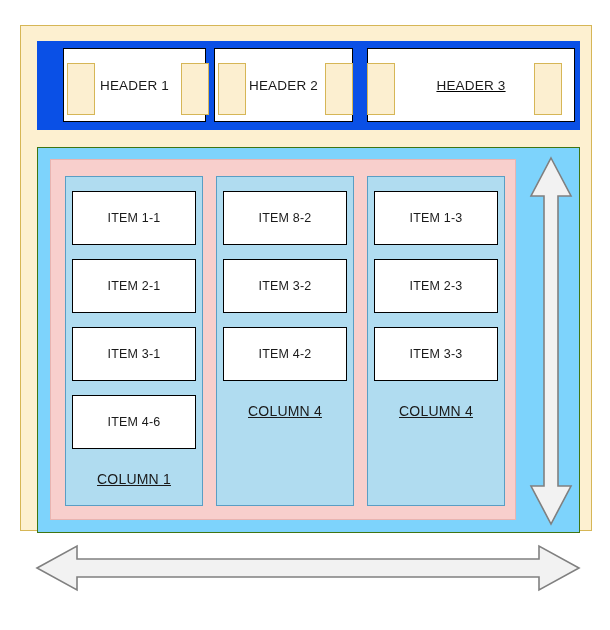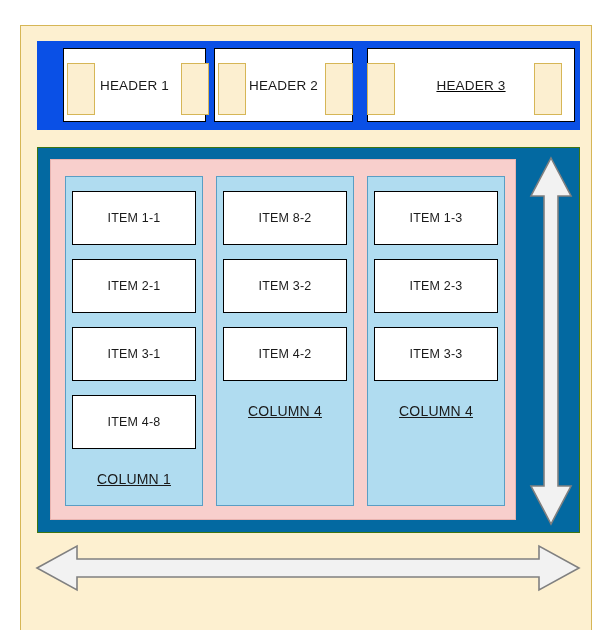--- a/index.html
+++ b/index.html
@@ -21,21 +21,21 @@
     height: 630px;
     background: #ffffff;
   }
 
   
   .outer-container {
     position: absolute;
     left: 20px;
     top: 25px;
     width: 572px;
-    height: 606px;
+    height: 506px;
     box-sizing: border-box;
     background: #fdf0d0;
     border: 1px solid #d6b656;
   }
 
   
   .header-bar {
     position: absolute;
     left: 16px;
     top: 15px;
@@ -88,21 +88,21 @@
   .spacer-block.s3b { left: 497px; }
 
   
   .content-green {
     position: absolute;
     left: 16px;
     top: 121px;
     width: 543px;
     height: 386px;
     box-sizing: border-box;
-    background: #0369a1;
+    background: #7dd3fc;
     border: 1px solid #3f7512;
   }
 
   
   .content-pink {
     position: absolute;
     left: 12px;
     top: 11px;
     width: 466px;
     height: 361px;
@@ -210,21 +210,21 @@
     <div class="content-green">
 
       <div class="content-pink">
 
         <div class="columns-row">
 
           <div class="column">
             <div class="item-box">ITEM 1-1</div>
             <div class="item-box">ITEM 2-1</div>
             <div class="item-box">ITEM 3-1</div>
-            <div class="item-box">ITEM 4-8</div>
+            <div class="item-box">ITEM 4-6</div>
             <div class="column-label">COLUMN 1</div>
           </div>
 
           <div class="column">
             <div class="item-box">ITEM 8-2</div>
             <div class="item-box">ITEM 3-2</div>
             <div class="item-box">ITEM 4-2</div>
             <div class="column-label">COLUMN 4</div>
           </div>
 

